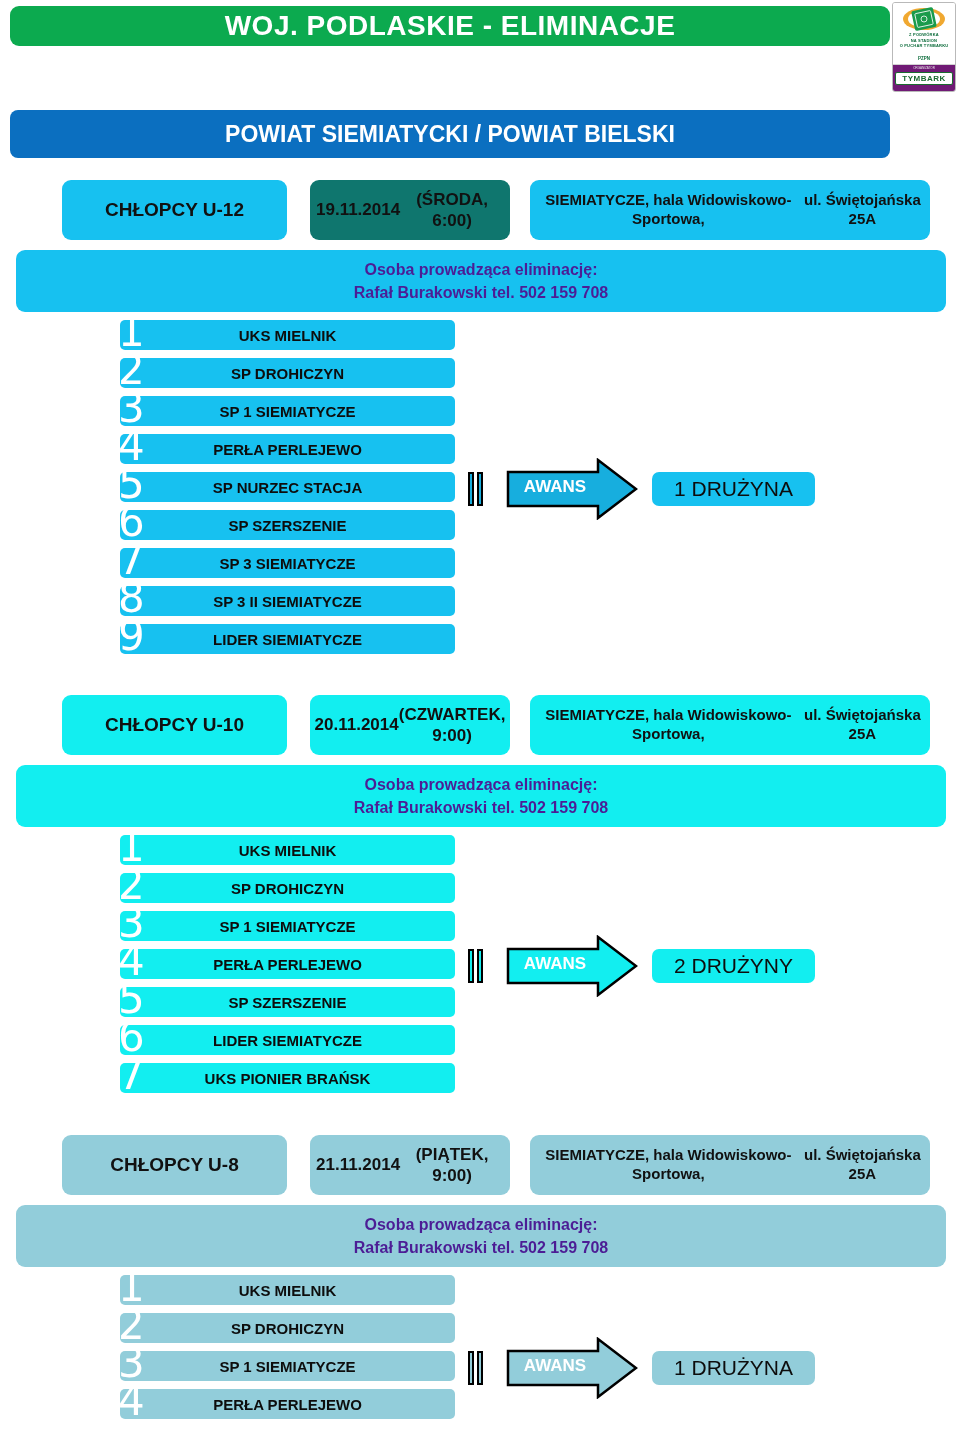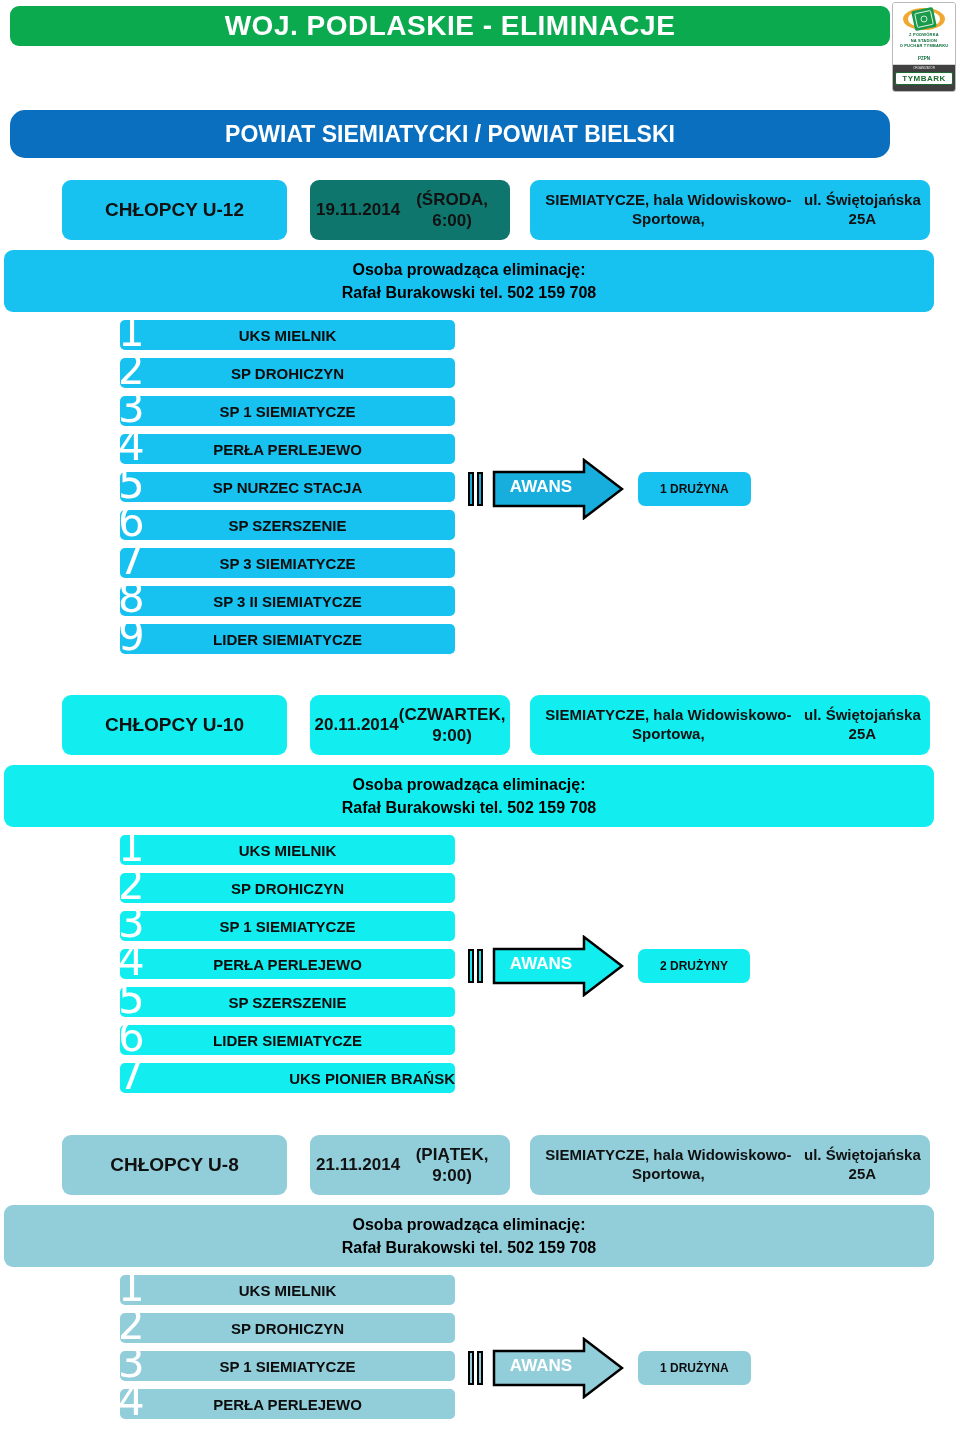--- a/index.html
+++ b/index.html
@@ -34,21 +34,21 @@
     white-space: nowrap;
   }
 
   .header-blue {
     position: absolute;
     left: 10px;
     top: 110px;
     width: 880px;
     height: 48px;
     background: #0b6fc0;
-    border-radius: 15px;
+    border-radius: 8px;
     display: flex;
     align-items: center;
     justify-content: center;
   }
   .header-blue-text {
     color: #ffffff;
     font-size: 23px;
     font-weight: bold;
     white-space: nowrap;
   }
@@ -96,21 +96,21 @@
     left: 0; right: 0;
     bottom: 3px;
     text-align: center;
     font-size: 4.5px;
     font-weight: bold;
     color: #0b6b3a;
   }
   .logo-bottom {
     position: relative;
     height: 27px;
-    background: #404040;
+    background: #701a75;
     display: flex;
     align-items: center;
     justify-content: center;
   }
   .logo-tymbark {
     background: #ffffff;
     color: #1a6b2f;
     font-size: 8px;
     font-weight: bold;
     letter-spacing: 0.5px;
@@ -146,29 +146,29 @@
     padding: 2px 6px;
     line-height: 1.25;
   }
   .chip-cat  { left: 62px;  width: 225px; height: 60px; font-size: 19px; justify-content: center; }
   .chip-date { left: 310px; width: 200px; height: 60px; font-size: 17px; }
   .chip-venue{ left: 530px; width: 400px; height: 60px; font-size: 15px; }
 
   .contact-bar {
     position: relative;
     margin: 8px 0 0 0;
-    left: 4px;
+    left: 16px;
     width: 930px;
     height: 62px;
     border-radius: 9px;
     display: flex;
     flex-direction: column;
     align-items: center;
     justify-content: center;
-    color: #000000;
+    color: #4c1d95;
     font-weight: bold;
     font-size: 16px;
     line-height: 1.45;
   }
 
   
   .teams { position: relative; margin-top: 6px; }
   .team-row {
     position: relative;
     height: 36px;
@@ -215,21 +215,21 @@
   .tick {
     width: 6px;
     height: 34px;
     border: 2px solid #000000;
     margin-right: 3px;
   }
   .arrow-wrap {
     position: relative;
     width: 132px;
     height: 62px;
-    margin-left: 6px;
+    margin-left: 20px;
   }
   .arrow-svg { position: absolute; left: 0; top: 0; }
   .arrow-label {
     position: absolute;
     left: 10px;
     top: 19px;
     width: 78px;
     text-align: center;
     color: #ffffff;
     font-size: 17px;
@@ -238,22 +238,22 @@
   }
   .result-chip {
     margin-left: 14px;
     border-radius: 7px;
     height: 34px;
     padding: 16px 22px;
     display: flex;
     align-items: center;
     justify-content: center;
     color: #0d0d0d;
-    font-size: 12px;
-    font-weight: bold;
+    font-size: 21px;
+    font-weight: normal;
     white-space: nowrap;
   }
 </style>
 </head>
 <body>
 
 <div class="header-green">
   <span class="header-green-text">WOJ. PODLASKIE - ELIMINACJE</span>
 </div>
 
@@ -419,21 +419,21 @@
           </div>
           <div class="team-num">5</div>
         </div>
         <div class="team-row">
           <div class="team-bar" style="background: rgb(18, 238, 240);">
             <span class="team-name">LIDER SIEMIATYCZE</span>
           </div>
           <div class="team-num">6</div>
         </div>
         <div class="team-row">
-          <div class="team-bar" style="background: rgb(18, 238, 240); justify-content: flex-end;">
+          <div class="team-bar" style="background: rgb(18, 238, 240);">
             <span class="team-name">UKS PIONIER BRAŃSK</span>
           </div>
           <div class="team-num">7</div>
         </div>
       </div>
       <div class="awans-group" style="left: 468px; top: 240px;">
         <div class="tick" style="background: rgb(18, 238, 240);"></div>
         <div class="tick" style="background: rgb(18, 238, 240);"></div>
         <div class="arrow-wrap">
           <svg class="arrow-svg" width="132" height="62" viewBox="0 0 132 62">

